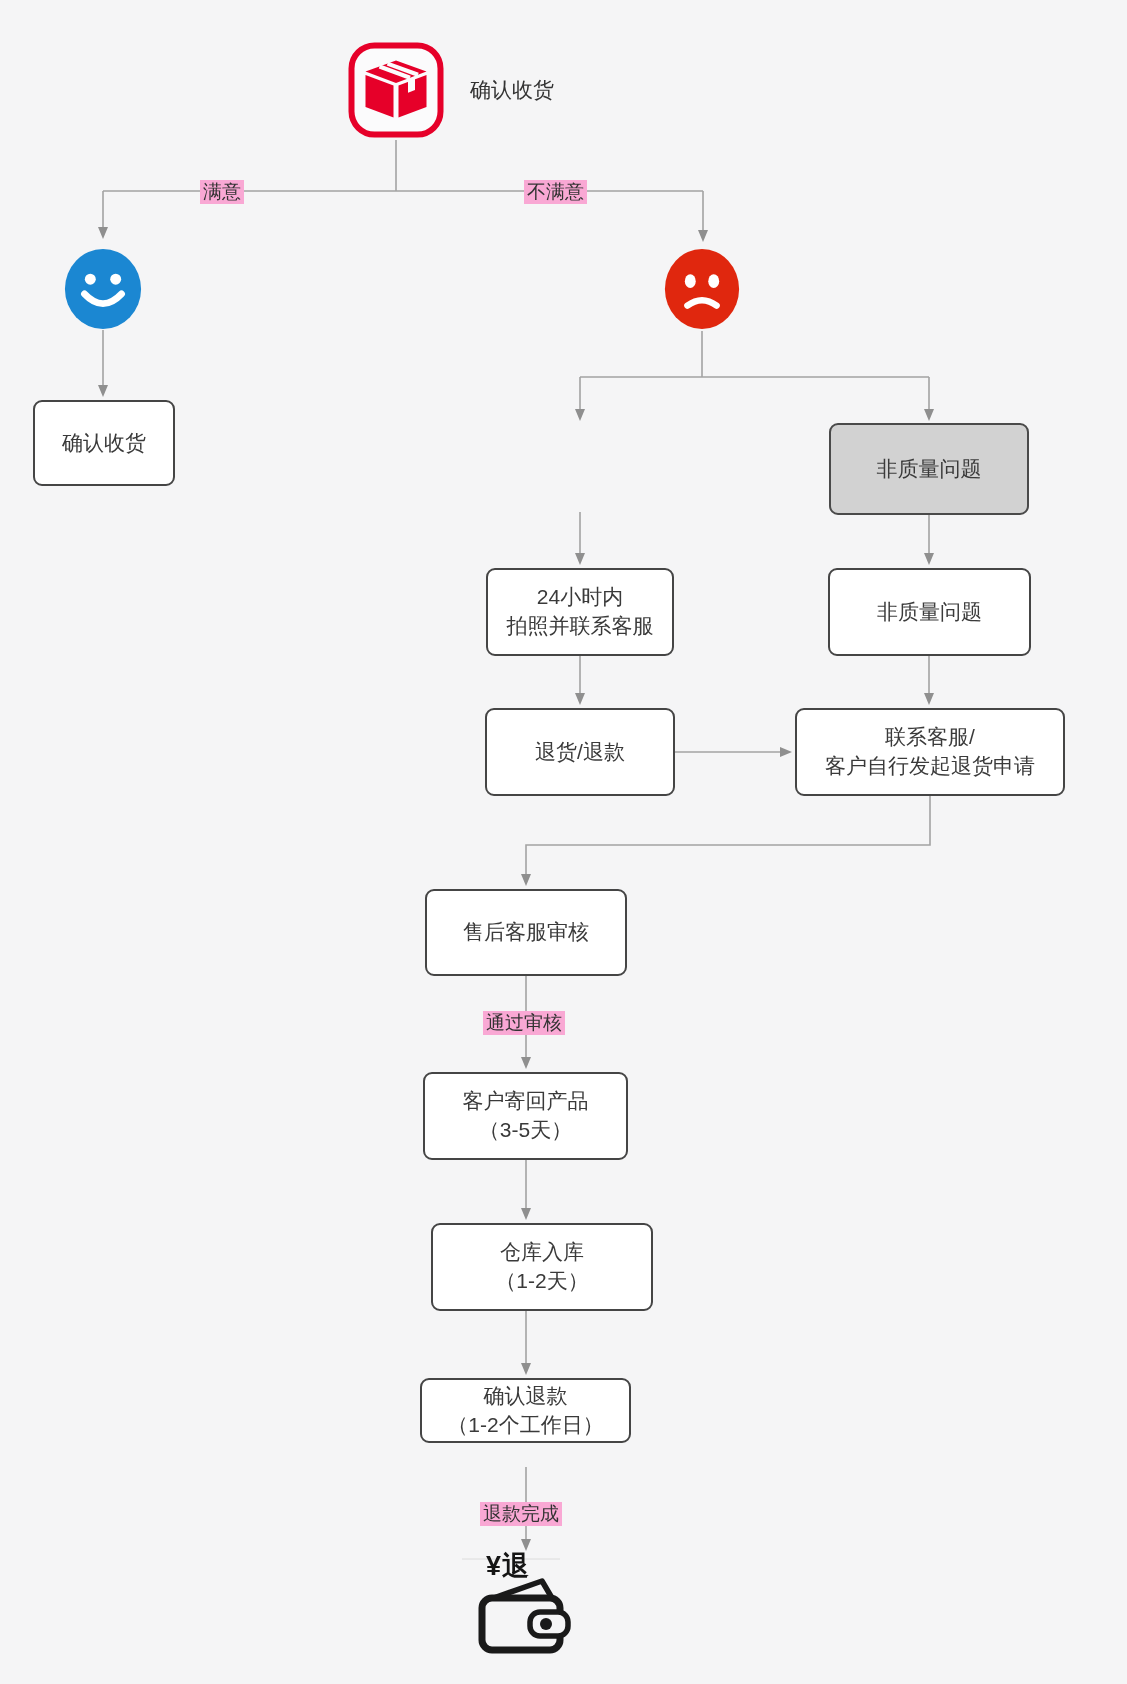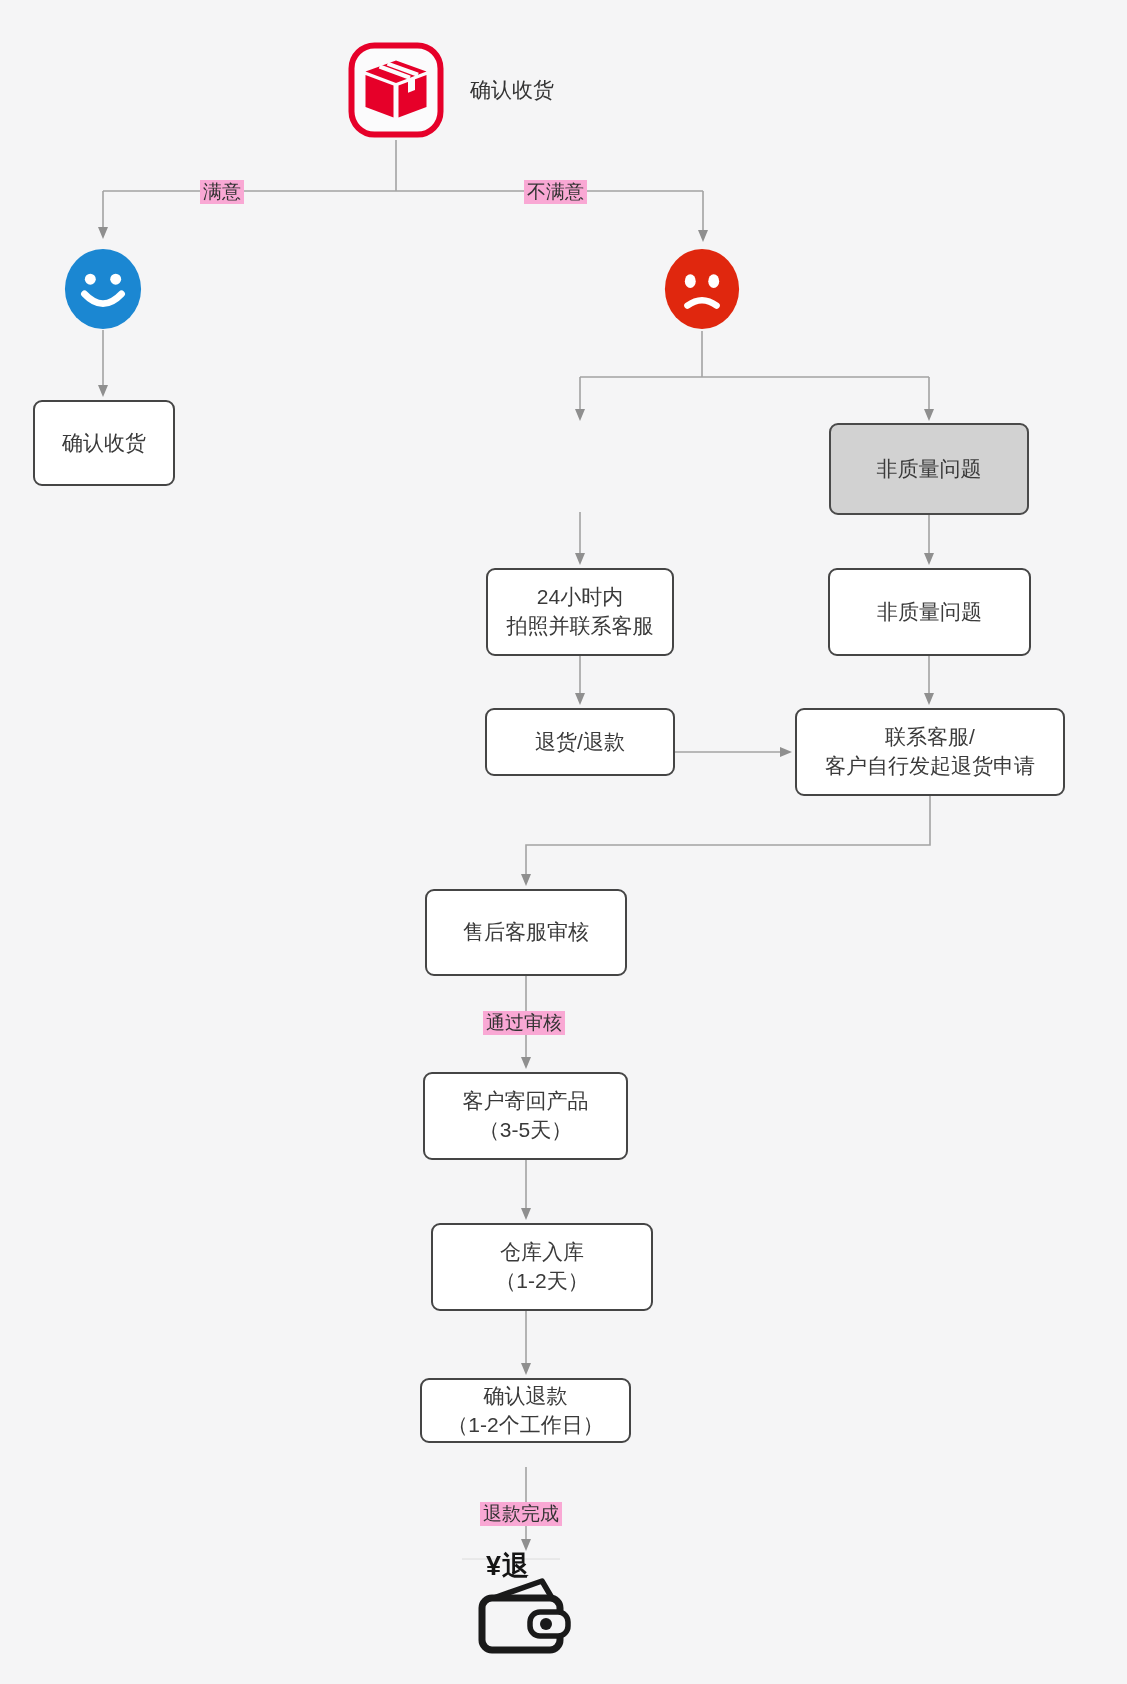--- a/index.html
+++ b/index.html
@@ -123,21 +123,21 @@
 
   <div class="node" style="left:486px;top:568px;width:188px;height:88px">
     <span>24小时内</span>
     <span>拍照并联系客服</span>
   </div>
 
   <div class="node" style="left:828px;top:568px;width:203px;height:88px">
     <span>非质量问题</span>
   </div>
 
-  <div class="node" style="left:485px;top:708px;width:190px;height:68px">
+  <div class="node" style="left:485px;top:708px;width:190px;height:88px">
     <span>退货/退款</span>
   </div>
 
   <div class="node" style="left:425px;top:889px;width:202px;height:87px">
     <span>售后客服审核</span>
   </div>
 
   <div class="node" style="left:795px;top:708px;width:270px;height:88px">
     <span>联系客服/</span>
     <span>客户自行发起退货申请</span>

